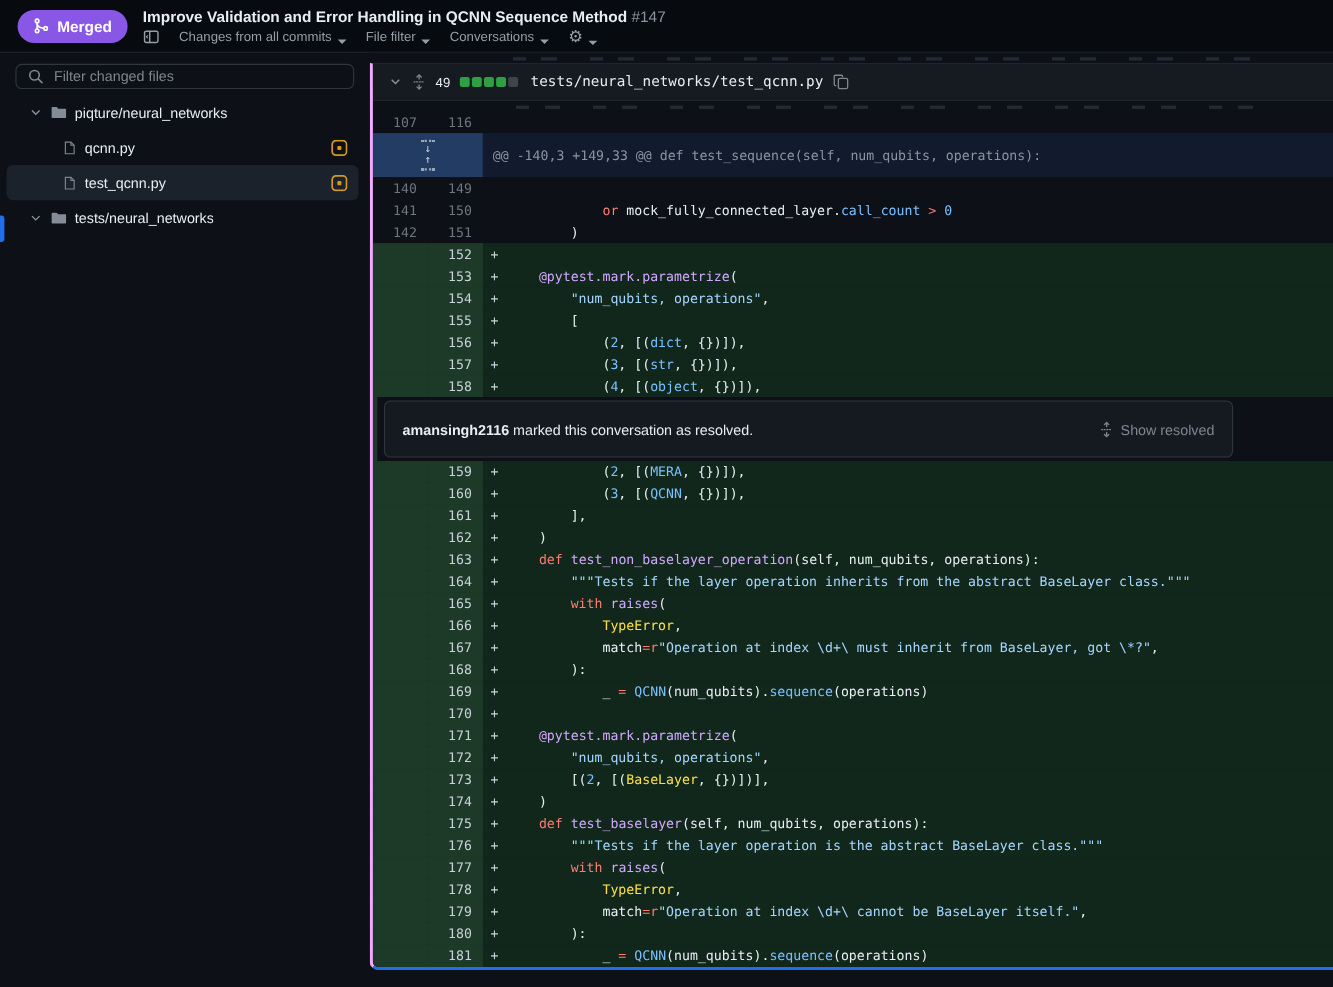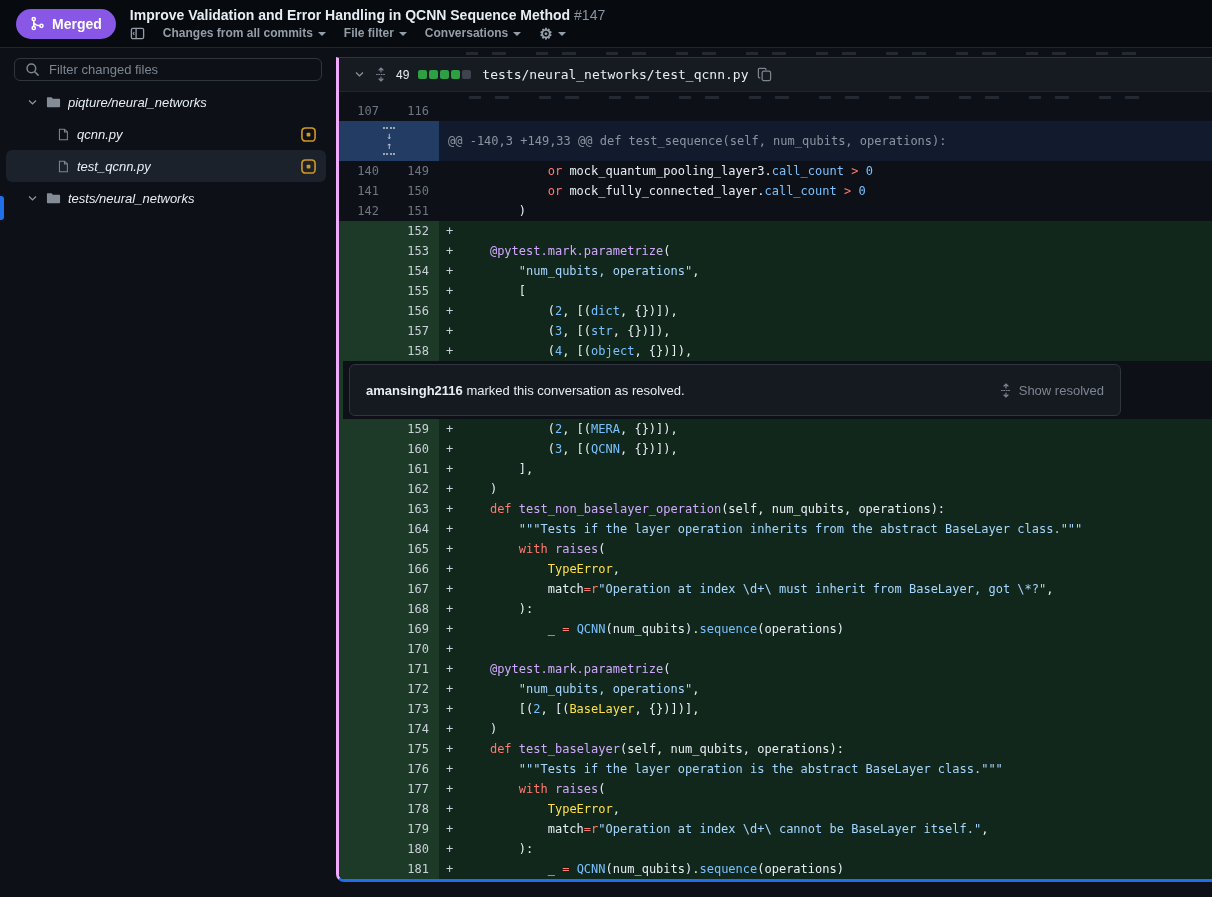--- a/index.html
+++ b/index.html
@@ -17,21 +17,21 @@
     display:flex; align-items:center; padding:0 16px; gap:14px;
   }
   .badge {
     background:#8957e5; color:#fff; border-radius:18px; padding:7px 14px;
     font-weight:bold; font-size:14px; display:flex; gap:7px; align-items:center;
   }
   .head-col { display:flex; flex-direction:column; gap:3px; min-width:0; }
   .title-row { font-size:14px; font-weight:700; color:#e6edf3; white-space:nowrap; }
   .pr-num { color:#8b949e; font-weight:400; margin-left:4px; }
   .tools-row { display:flex; align-items:center; gap:18px; color:#949ea8; font-size:12px; }
-  .tool { display:flex; align-items:center; gap:5px; cursor:pointer;font-weight:bold; }
+  .tool { display:flex; align-items:flex-end; gap:5px; cursor:pointer; }
   .caret {
     width:0; height:0; display:inline-block;
     border-left:4px solid transparent; border-right:4px solid transparent;
     border-top:4px solid currentColor; margin-top:1px;
   }
   .gear-char { font-size:15px; line-height:1; color:#949ea8; }
 
   
   .layout { display:flex; height:849px; }
 
@@ -45,21 +45,21 @@
     background:transparent; border:none; outline:none; width:100%;
     color:#c9d1d9; font-size:13px; font-family:"Liberation Sans",sans-serif;
   }
   .filterbox input::placeholder { color:#7d8590; }
   .tree-row {
     height:32px; display:flex; align-items:center; gap:7px; font-size:13px;
     border-radius:6px; margin:0 10px 0 6px; cursor:pointer; position:relative; color:#e6edf3;
   }
   .tree-row.selected { background:#1b222b; }
   .tree-row .chev { color:#8b949e; }
-  .tree-label { white-space:nowrap; overflow:hidden;font-style:italic; }
+  .tree-label { white-space:nowrap; overflow:hidden; }
   .tree-row .status { margin-left:auto; margin-right:10px; }
   .sel-bar {
     position:absolute; left:0; top:148px; width:4px; height:24px;
     background:#1f6feb; border-radius:0 3px 3px 0; z-index:2;
   }
 
   
   .main { flex:1; display:flex; flex-direction:column; min-width:0; }
   .sliver { height:9px; position:relative; background:#0d1117; overflow:hidden; }
   .sliver i {
@@ -289,21 +289,20 @@
               <div class="arr">↓</div>
               <div class="arr">↑</div>
               <div class="dotline"></div>
             </div>
             <div class="hunk-text">@@ -140,3 +149,33 @@ def test_sequence(self, num_qubits, operations):</div>
           </div>
           <div class="row ctx">
             <div class="num">140</div>
             <div class="num">149</div>
             <div class="marker"></div>
-            <div class="code"><span class="tk-p">            </span><span class="tk-k">or</span><span class="tk-p"> mock_quantum_pooling_layer3.</span><span class="tk-c">call_count</span><span class="tk-p"> </span><span class="tk-k">&gt;</span><span class="tk-p"> </span><span class="tk-c">0</span></div>
           </div>
           <div class="row ctx">
             <div class="num">141</div>
             <div class="num">150</div>
             <div class="marker"></div>
             <div class="code"><span class="tk-p">            </span><span class="tk-k">or</span><span class="tk-p"> mock_fully_connected_layer.</span><span class="tk-c">call_count</span><span class="tk-p"> </span><span class="tk-k">&gt;</span><span class="tk-p"> </span><span class="tk-c">0</span></div>
           </div>
           <div class="row ctx">
             <div class="num">142</div>
             <div class="num">151</div>

